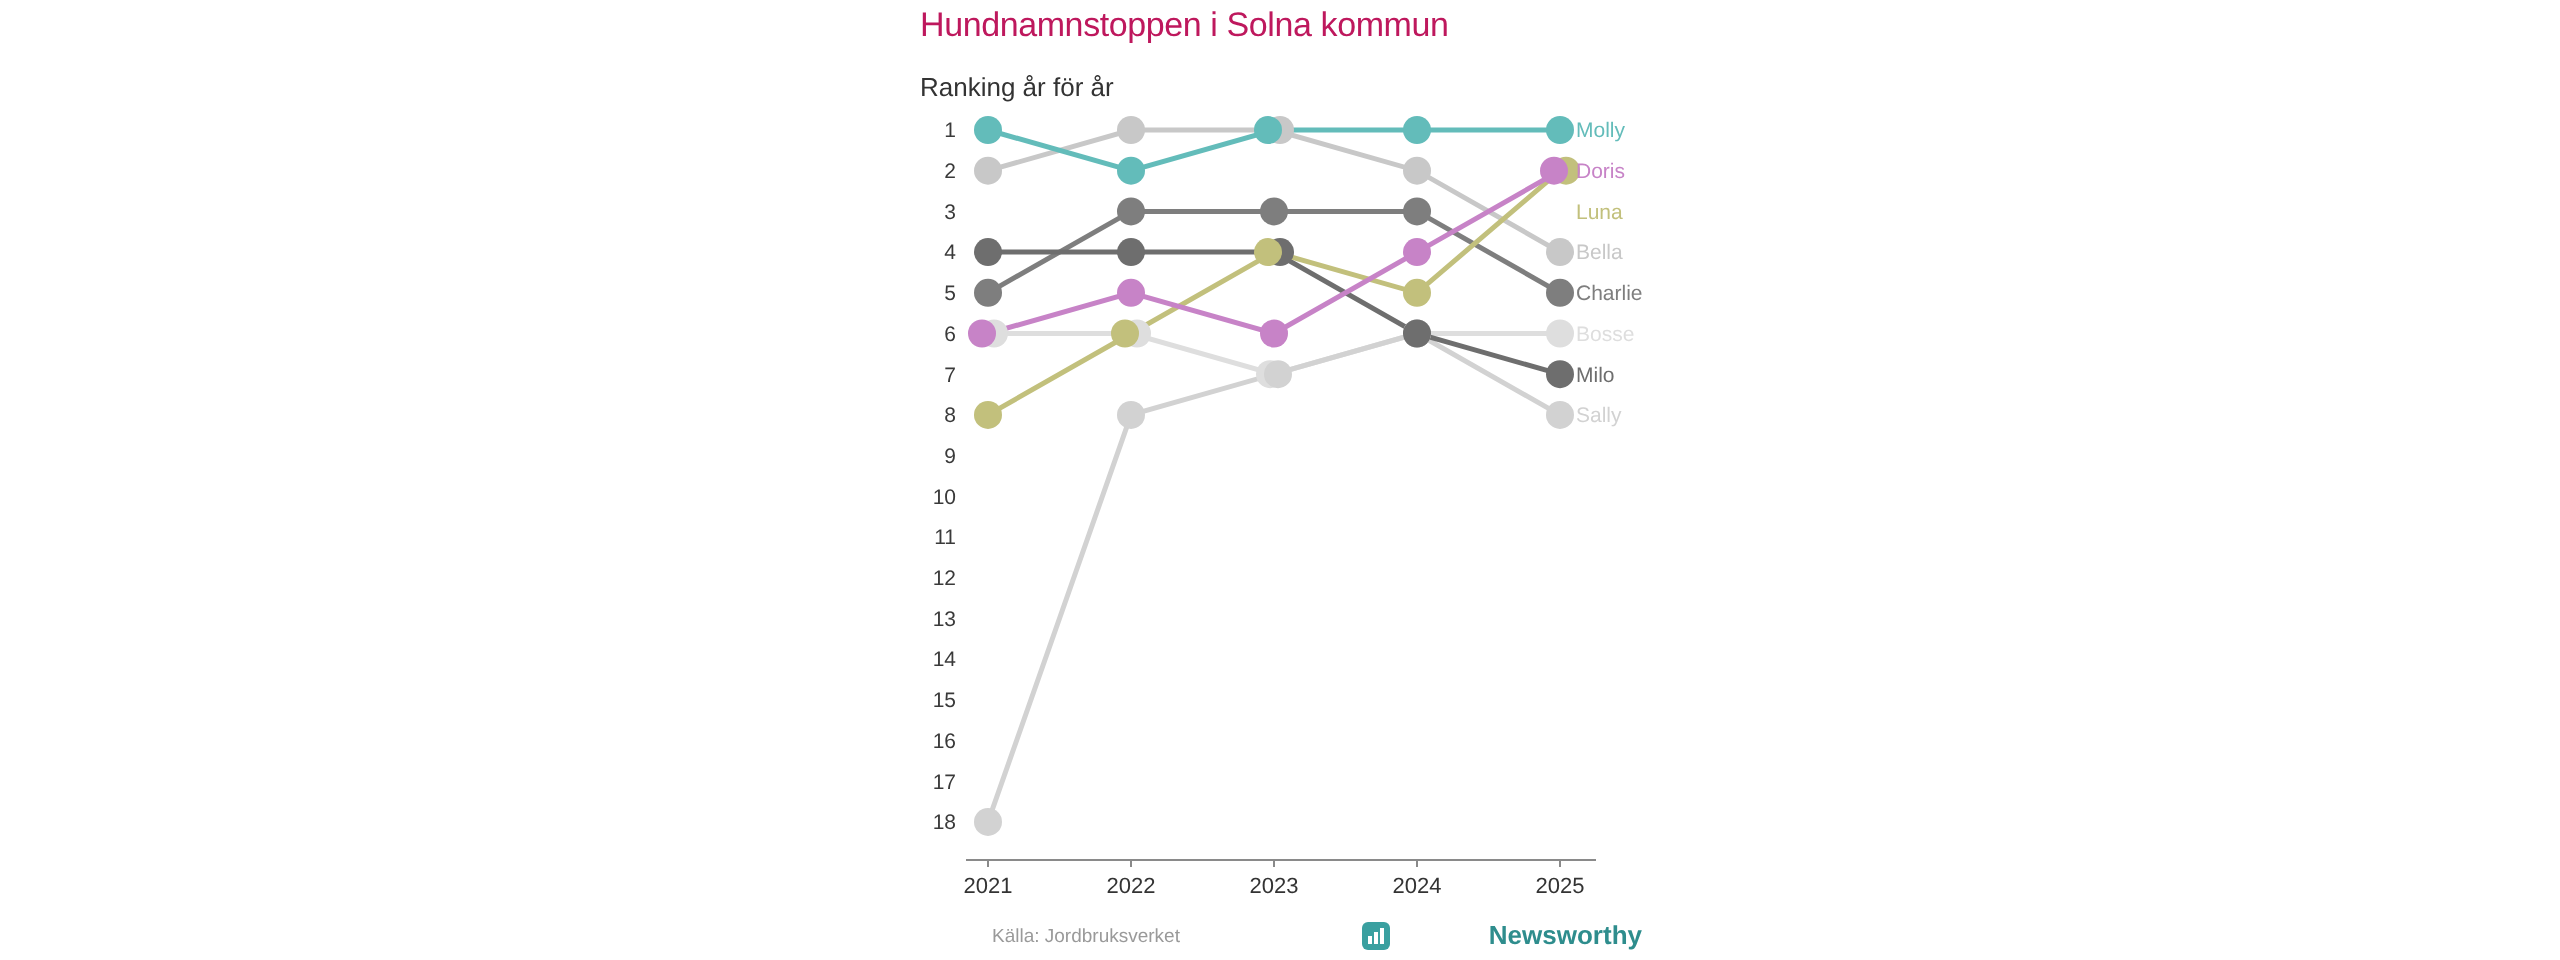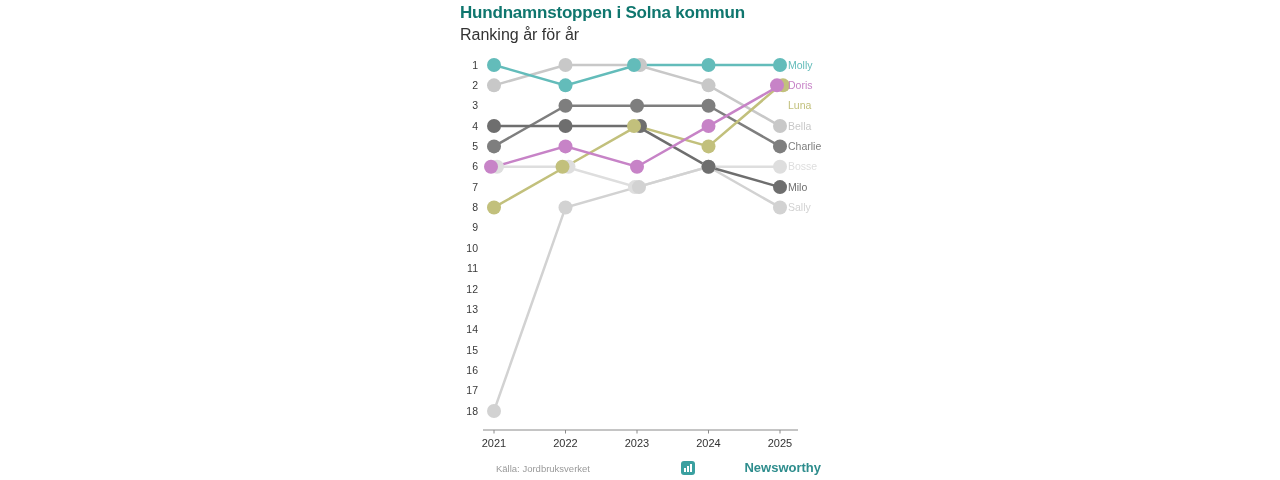--- a/index.html
+++ b/index.html
@@ -5,26 +5,26 @@
   * { margin: 0; padding: 0; box-sizing: border-box; }
   html, body { width: 1280px; height: 480px; background: #ffffff; overflow: hidden; }
   body { font-family: "Liberation Sans", "DejaVu Sans", sans-serif; position: relative; }
 
   .canvas { position: absolute; left: 0; top: 0; width: 1280px; height: 480px; background: #fff; }
 
   .chart-block { position: absolute; left: 460px; top: 0; width: 380px; height: 480px; }
 
   .chart-title {
     position: absolute; left: 0; top: 3px;
-    font-size: 17px; font-weight: 700; color: #0f766e; letter-spacing: -0.2px;
+    font-size: 17px; font-weight: 400; color: #be185d; letter-spacing: -0.2px;
     white-space: nowrap;
   }
   .chart-subtitle {
-    position: absolute; left: 0; top: 26px;
-    font-size: 16px; font-weight: 400; color: #333333; white-space: nowrap;
+    position: absolute; left: 0; top: 36px;
+    font-size: 13px; font-weight: 400; color: #333333; white-space: nowrap;
   }
 
   svg.bump { position: absolute; left: 0; top: 50px; overflow: visible; }
 
   .rank-label  { font-size: 10.5px; fill: #3a3a3a; }
   .year-label  { font-size: 11px;   fill: #333333; }
   .series-label{ font-size: 10.5px; }
   .axis-line   { stroke: #8a8a8a; stroke-width: 1; }
   .axis-tick   { stroke: #8a8a8a; stroke-width: 1; }
 

